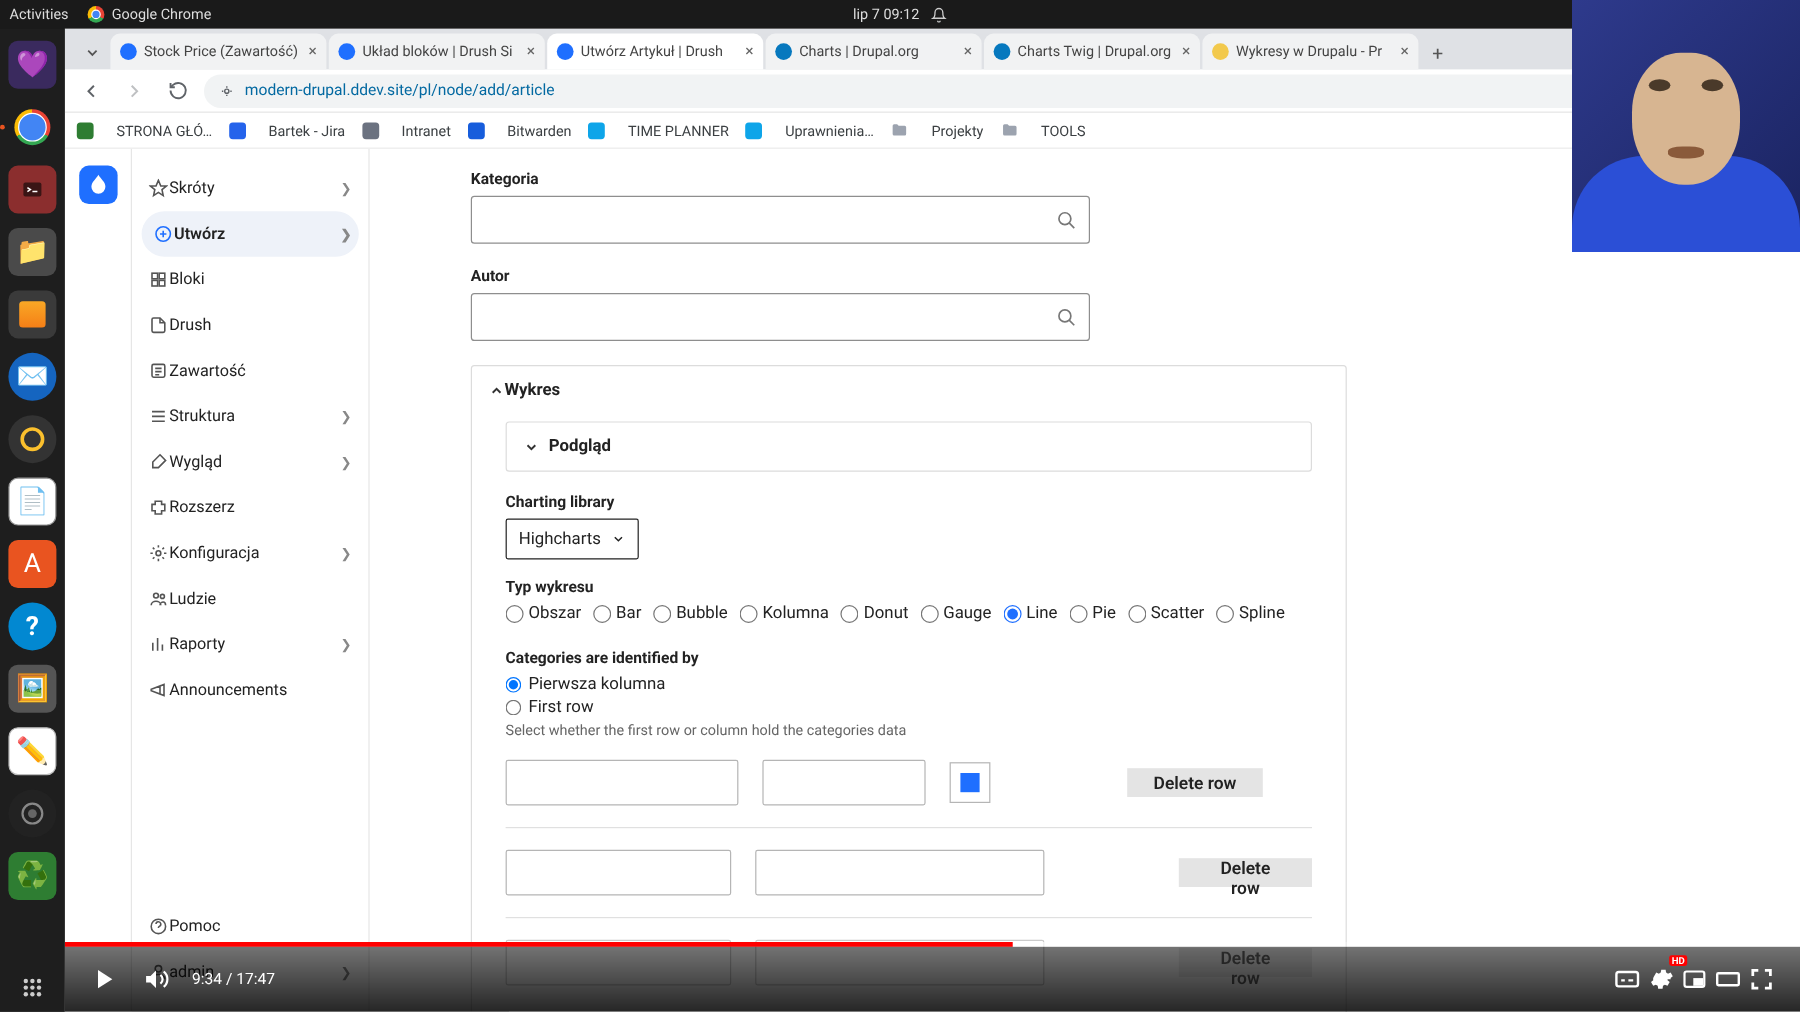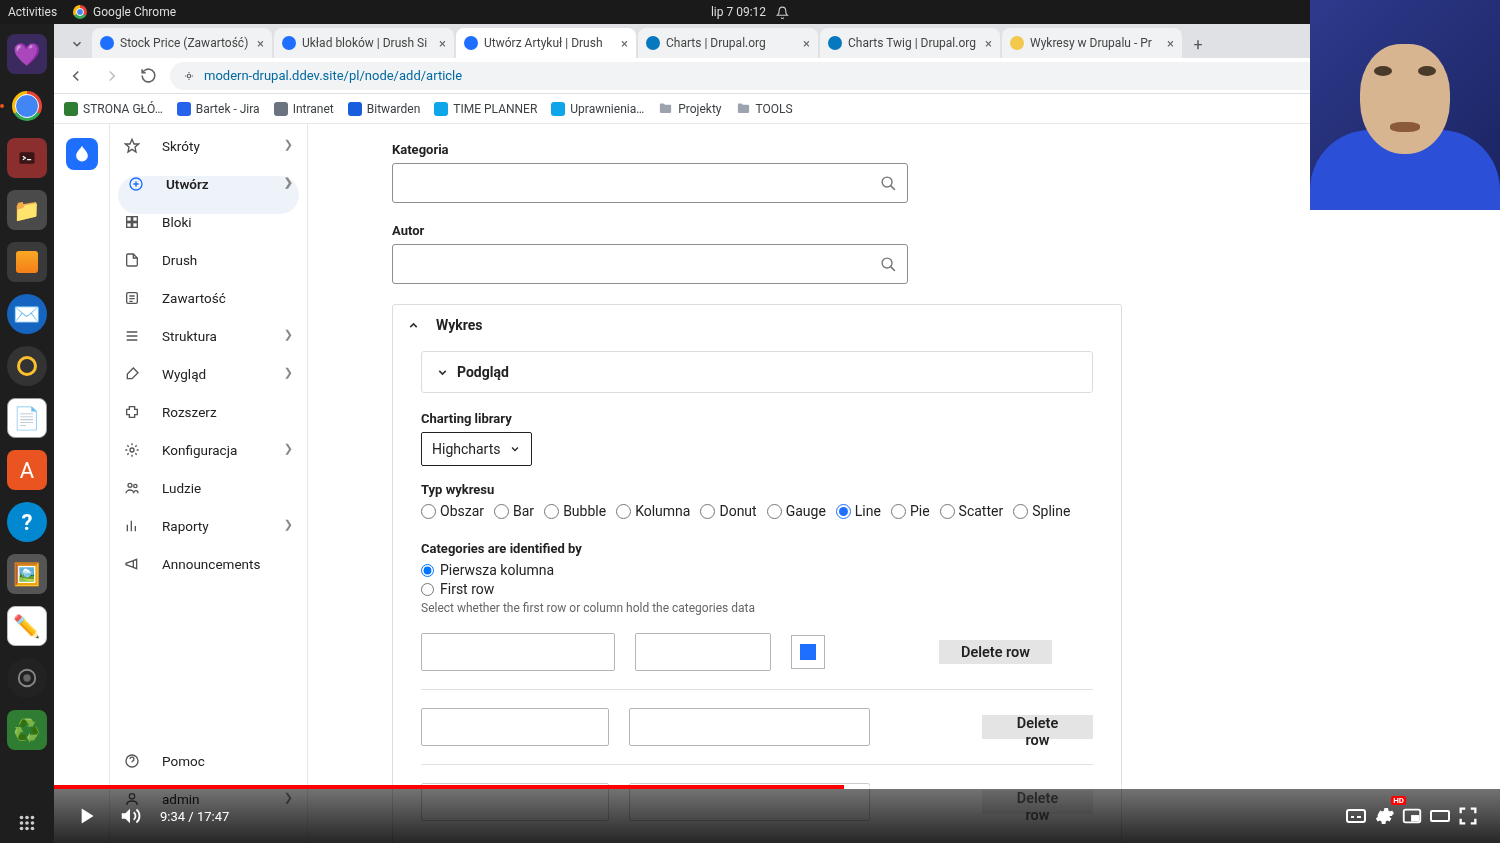--- a/index.html
+++ b/index.html
@@ -32,46 +32,46 @@
   .newtab { width:28px; height:28px; display:flex; align-items:center; justify-content:center; color:#555; font-size:16px; }
 
   
   .toolbar { height: 36px; background:#fff; border-bottom:1px solid #e0e0e0; display:flex; align-items:center; padding:0 8px; gap:8px; }
   .tb-btn { width:28px; height:28px; display:flex; align-items:center; justify-content:center; color:#5f6368; border-radius:50%; }
   .addrbar { flex:1; height:28px; background:#f1f3f4; border-radius:14px; display:flex; align-items:center; padding:0 12px; font-size:13px; color:#0369a1; gap:8px; }
   .addrbar .lock { color:#5f6368; font-size:12px; }
 
   
   .bookmarks { height: 30px; background:#fff; border-bottom:1px solid #e8e8e8; display:flex; align-items:center; padding:0 10px; gap:14px; font-size:12px; color:#3c4043; }
-  .bm { display:flex; align-items:center; gap:5px; }
+  .bm { display:flex; align-items:center; gap:19px; }
   .bm .ico { width:14px; height:14px; border-radius:3px; display:inline-block; }
 
   
   .page { flex:1; display:flex; background:#fff; overflow:hidden; }
 
   
   .rail { width:56px; background:#fff; border-right:1px solid #e6e6e6; display:flex; flex-direction:column; align-items:center; padding-top:14px; }
   .rail-logo { width:32px; height:32px; background:#1f6fff; border-radius:8px; display:flex; align-items:center; justify-content:center; }
   .sidepanel { width:198px; border-right:1px solid #e6e6e6; padding:14px 0; display:flex; flex-direction:column; font-size:13.5px; color:#222; }
-  .side-item { display:flex; height:38px; padding:0 14px; gap:22px; cursor:pointer; position:relative; }
+  .side-item { display:flex; align-items:center; height:38px; padding:0 14px; gap:1px; cursor:pointer; position:relative; }
   .side-item.active { background:#eef2f9; font-weight:600; border-radius:20px; margin:0 8px; padding:0 6px 0 10px; }
   .side-item .ico { width:16px; height:16px; color:#555; display:flex; align-items:center; justify-content:center; flex:none; }
   .side-item .arrow { margin-left:auto; color:#888; font-size:11px; }
   .side-spacer { flex:1; }
 
   
   .content { flex:1; padding:18px 50px 0 84px; overflow:auto; color:#222; }
   .field-block { margin-bottom:20px; }
   .field-label { font-size:13px; font-weight:700; margin-bottom:6px; }
   .autocomplete { width:516px; height:40px; border:1px solid #8e8e8e; border-radius:3px; display:flex; align-items:center; padding:0 10px; }
   .autocomplete input { flex:1; border:none; outline:none; font-size:14px; background:transparent; }
   .autocomplete .sicon { color:#777; }
 
   .details-box { border:1px solid #dcdcdc; border-radius:3px; width:730px; margin-top:8px; }
-  .details-summary { display:flex; align-items:center; gap:16px; padding:12px 14px; font-weight:700; font-size:14px; cursor:pointer; }
+  .details-summary { display:flex; align-items:center; gap:0; padding:12px 14px; font-weight:700; font-size:14px; cursor:pointer; }
   .details-body { padding:0 28px 18px 28px; }
 
   .sub-details { border:1px solid #dcdcdc; border-radius:3px; margin:6px 0 18px 0; }
   .sub-summary { display:flex; align-items:center; gap:8px; padding:12px 14px; font-weight:700; font-size:14px; cursor:pointer; }
 
   .sel-wrap { display:inline-flex; align-items:center; border:1.5px solid #222; border-radius:2px; height:34px; padding:0 10px; gap:8px; font-size:14px; }
 
   .radio-row { display:flex; align-items:center; gap:10px; flex-wrap:wrap; font-size:14px; margin-top:6px; }
   .radio { display:inline-flex; align-items:center; gap:4px; }
   .radio input { width:15px; height:15px; accent-color:#1f6fff; }

